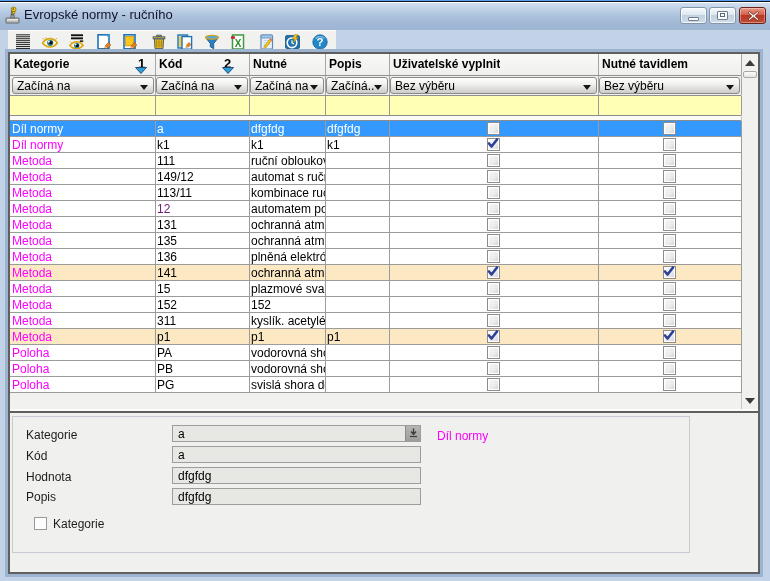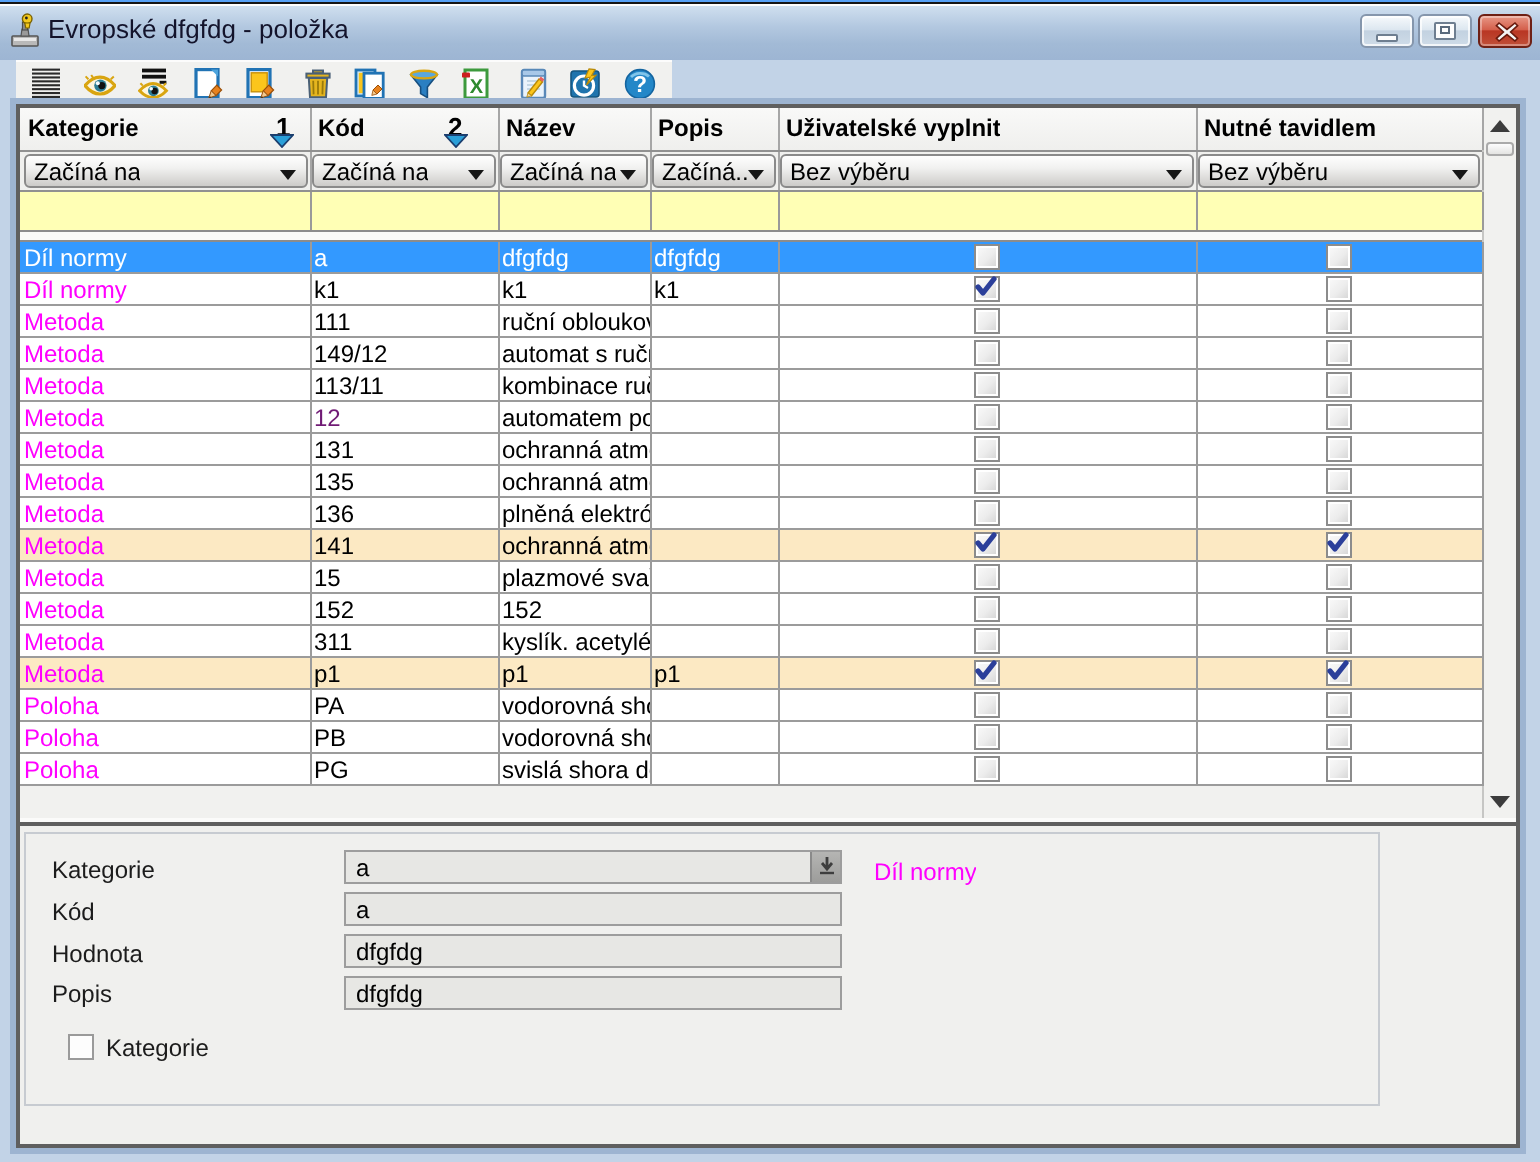--- a/index.html
+++ b/index.html
@@ -30,21 +30,21 @@
 
 <svg style="position:absolute;left:5px;top:6px;width:17px;height:18px" viewBox="0 0 17 18">
  <rect x="1" y="12" width="13" height="5" rx="0.5" fill="#b9b9b9" stroke="#555" stroke-width="0.8"></rect>
  <rect x="2" y="13" width="11" height="1.5" fill="#e8e8e8"></rect>
  <path d="M5.5 12 L6 8.5 L9 8.5 L9.5 12 Z" fill="#9a9a9a" stroke="#555" stroke-width="0.6"></path>
  <rect x="6.2" y="5" width="2.6" height="4" fill="#888" stroke="#444" stroke-width="0.5"></rect>
  <circle cx="8.6" cy="3.4" r="2.4" fill="#f4c91c" stroke="#7a6200" stroke-width="0.7"></circle>
  <path d="M7.4 5.5 L10 5.5 L9.6 8 L7.9 8 Z" fill="#f4c91c" stroke="#7a6200" stroke-width="0.6"></path>
  <circle cx="8.2" cy="3" r="0.7" fill="#222"></circle>
 </svg>
-<div class="t" style="left:24px;top:8px;color:#13132b;font-size:13px">Evropské dfgfdg - položka</div>
+<div class="t" style="left:24px;top:8px;color:#13132b;font-size:13px">Evropské normy - ručního</div>
 
 <div style="left:680px;top:7px;width:27px;height:17px;border:1px solid #8596ac;border-radius:3px;box-shadow:inset 0 0 0 1px rgba(255,255,255,.75);background:linear-gradient(#f7fafc 0%,#dde7f0 45%,#c3d2e1 50%,#cfdce8 100%)">
  <div style="left:7px;top:9px;width:11px;height:4px;background:#fdfdfd;border:1px solid #6e7e90;border-radius:1px"></div>
 </div>
 <div style="left:709px;top:7px;width:27px;height:17px;border:1px solid #8596ac;border-radius:3px;box-shadow:inset 0 0 0 1px rgba(255,255,255,.75);background:linear-gradient(#f7fafc 0%,#dde7f0 45%,#c3d2e1 50%,#cfdce8 100%)">
  <div style="left:7px;top:3px;width:11px;height:9px;background:#fdfdfd;border:1px solid #6e7e90;border-radius:1px"></div>
  <div style="left:10px;top:5px;width:5px;height:4px;background:#fdfdfd;border:1.5px solid #5a6a7c"></div>
 </div>
 <div style="left:739px;top:7px;width:27px;height:17px;border:1px solid #6e2015;border-radius:3px;box-shadow:inset 0 0 0 1px rgba(255,255,255,.35);background:linear-gradient(#e89887 0%,#d4604c 45%,#b93623 50%,#c04f38 100%)">
  <svg style="position:absolute;left:7px;top:2px;width:13px;height:12px" viewBox="0 0 13 12">
@@ -167,21 +167,21 @@
 <div style="left:8px;top:52px;width:752px;height:522px;border:2px solid #5f5f5f;background:#f0f0ee;box-shadow:0 0 0 3px #9db4d1"></div>
 <div style="left:10px;top:54px;width:731px;height:21px;background:linear-gradient(#f9f9f8,#efefed)"></div>
 <div style="left:10px;top:75px;width:748px;height:1px;background:#919191"></div>
 <div style="left:742px;top:54px;width:16px;height:355px;background:#f1f1ef"></div>
 <div style="left:741px;top:54px;width:1px;height:355px;background:#c6c6c4"></div>
 <div style="left:745px;top:60px;width:0;height:0;border-left:5px solid transparent;border-right:5px solid transparent;border-bottom:6px solid #3c3c3c"></div>
 <div style="left:742.5px;top:71px;width:14px;height:7px;background:linear-gradient(#fdfdfd,#e4e4e2);border:1px solid #aaa;border-radius:2px"></div>
 <div style="left:745px;top:398px;width:0;height:0;border-left:5px solid transparent;border-right:5px solid transparent;border-top:6px solid #3c3c3c"></div>
 <div class="t hdr" style="left:14px;top:58px">Kategorie</div>
 <div class="t hdr" style="left:159px;top:58px">Kód</div>
-<div class="t hdr" style="left:253px;top:58px">Název</div>
+<div class="t hdr" style="left:253px;top:58px">Nutné</div>
 <div class="t hdr" style="left:329px;top:58px">Popis</div>
 <div class="t hdr" style="left:393px;top:58px">Uživatelské vyplnit</div>
 <div class="t hdr" style="left:602px;top:58px">Nutné tavidlem</div>
 <div class="t hdr" style="left:138px;top:57px;font-size:13px">1</div>
 <svg style="position:absolute;left:135px;top:67px;width:12px;height:7px" viewBox="0 0 12 7">
     <path d="M0.5 0.5 L11.5 0.5 L6 6.5 Z" fill="#2a9fd8" stroke="#1b3e6e" stroke-width="0.9"></path>
   </svg>
 <div class="t hdr" style="left:224px;top:57px;font-size:13px">2</div>
 <svg style="position:absolute;left:222px;top:67px;width:12px;height:7px" viewBox="0 0 12 7">
     <path d="M0.5 0.5 L11.5 0.5 L6 6.5 Z" fill="#2a9fd8" stroke="#1b3e6e" stroke-width="0.9"></path>

